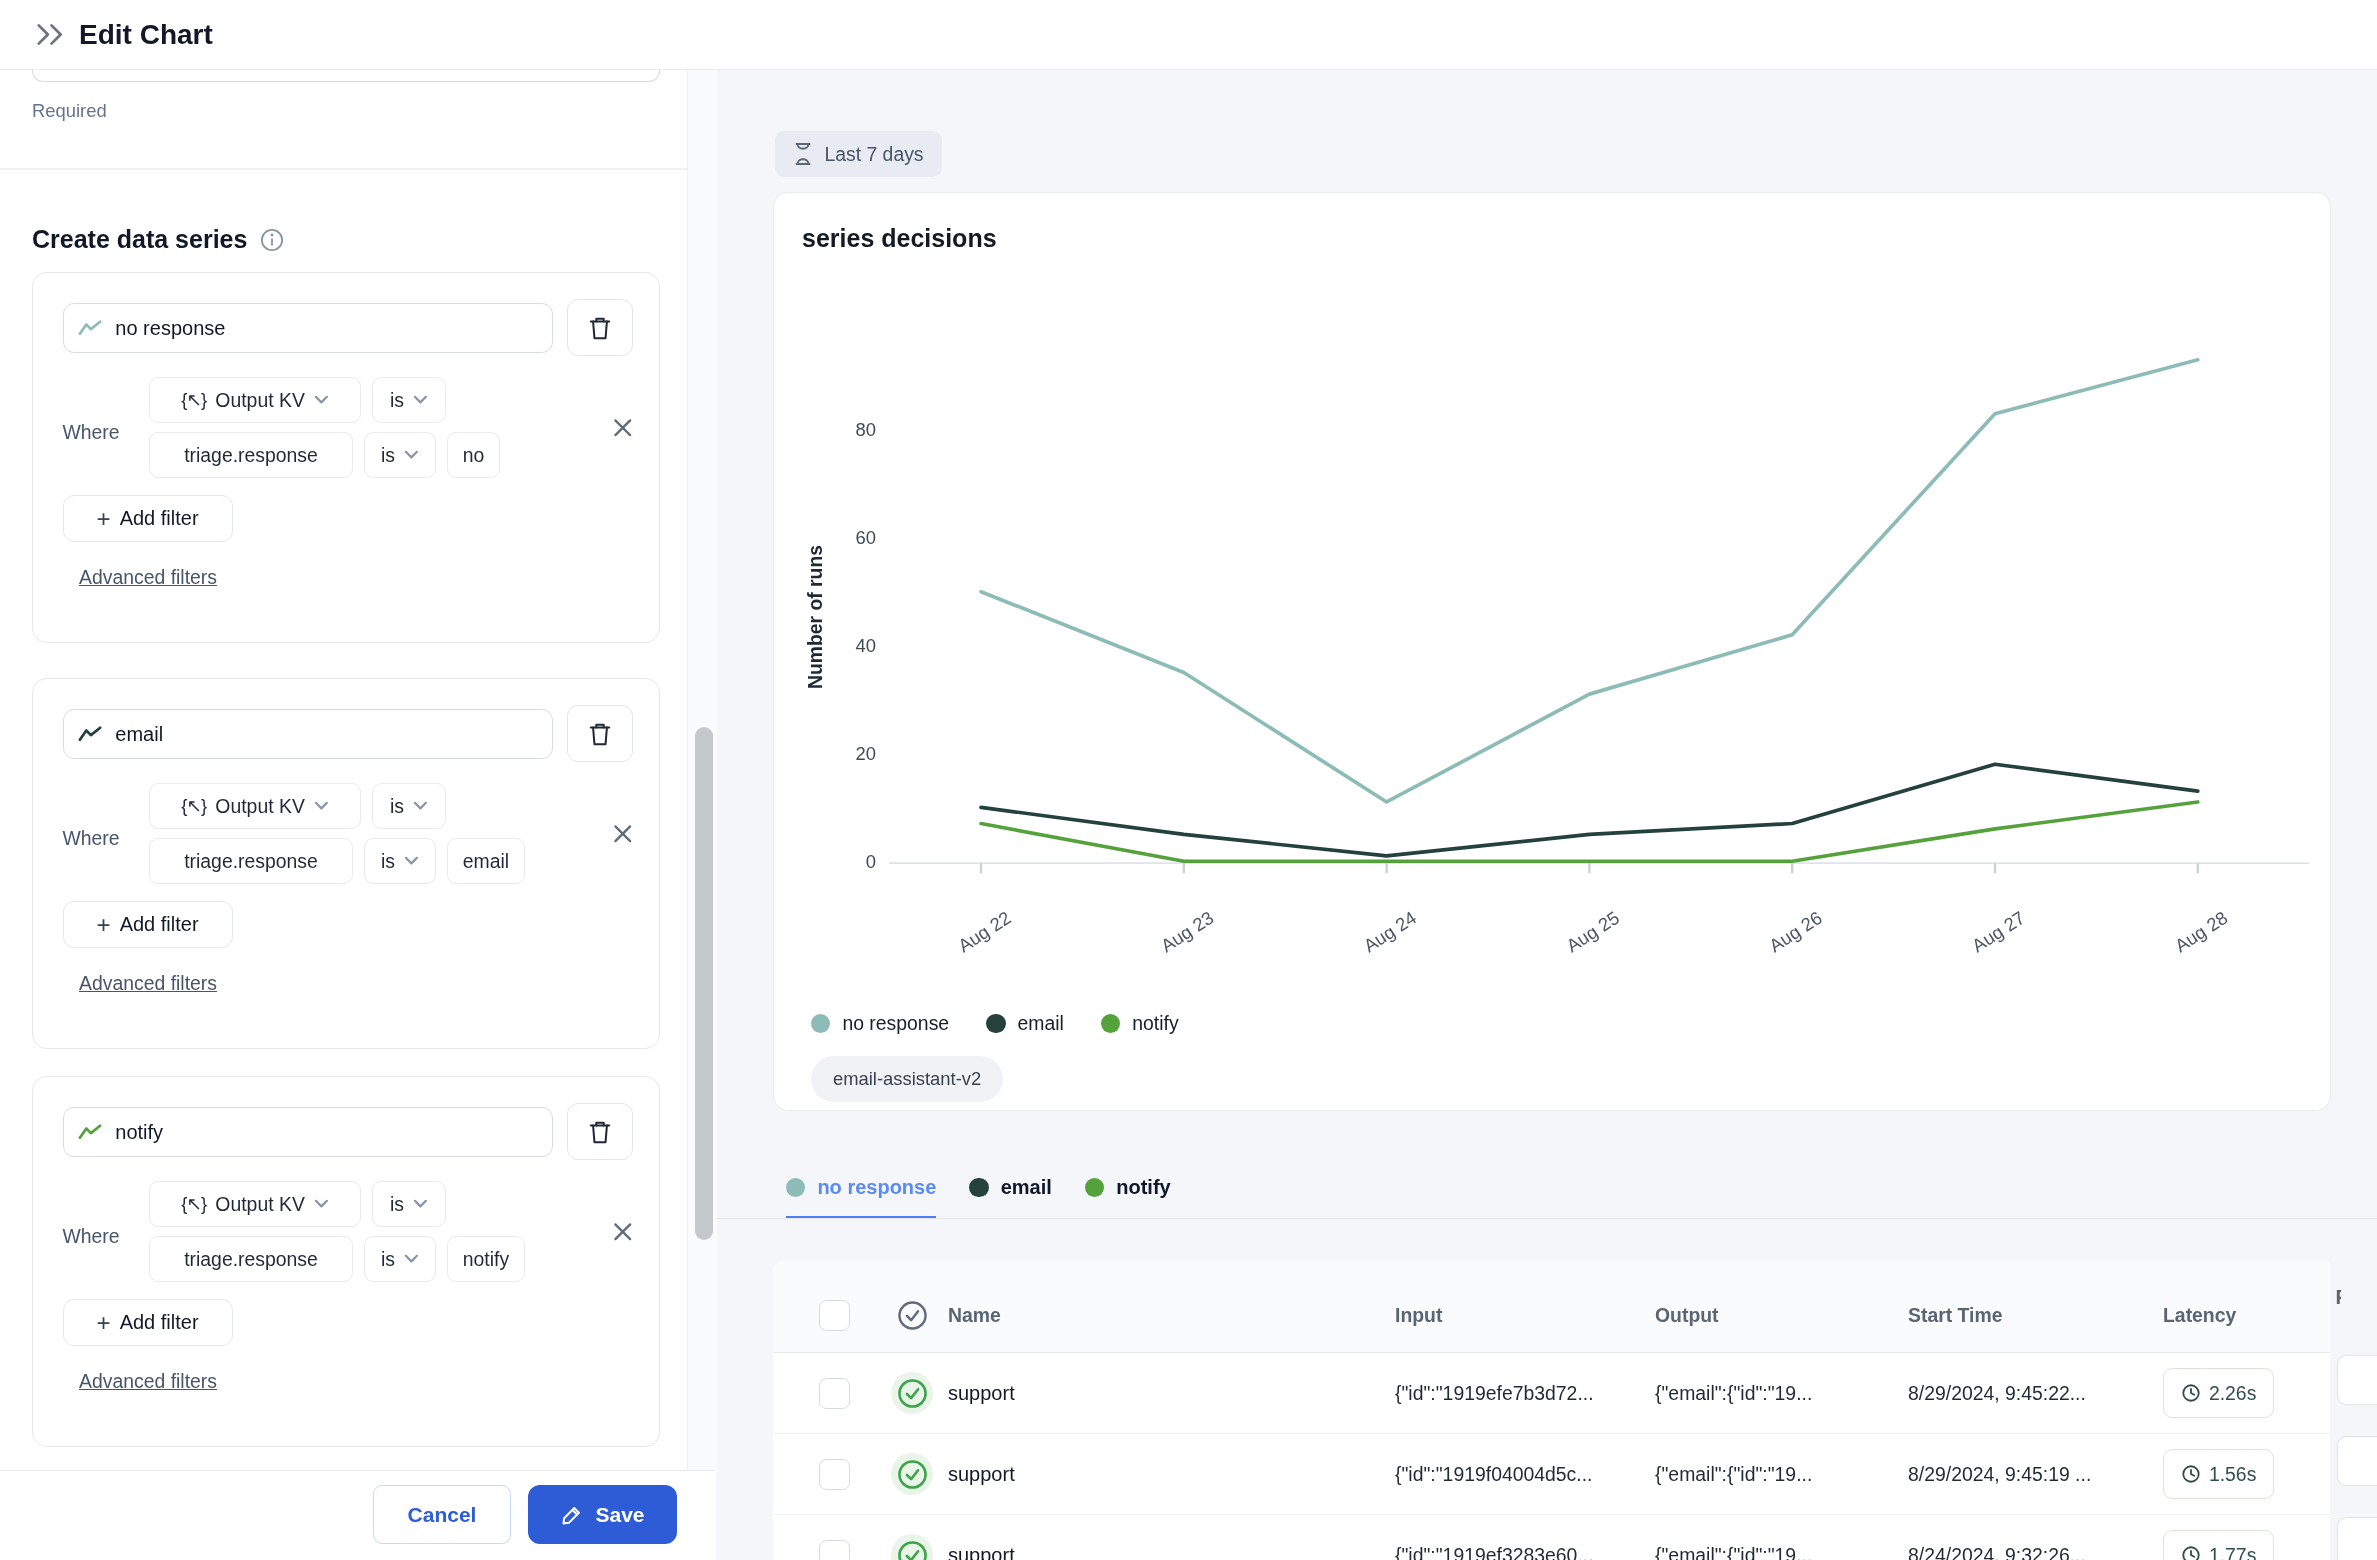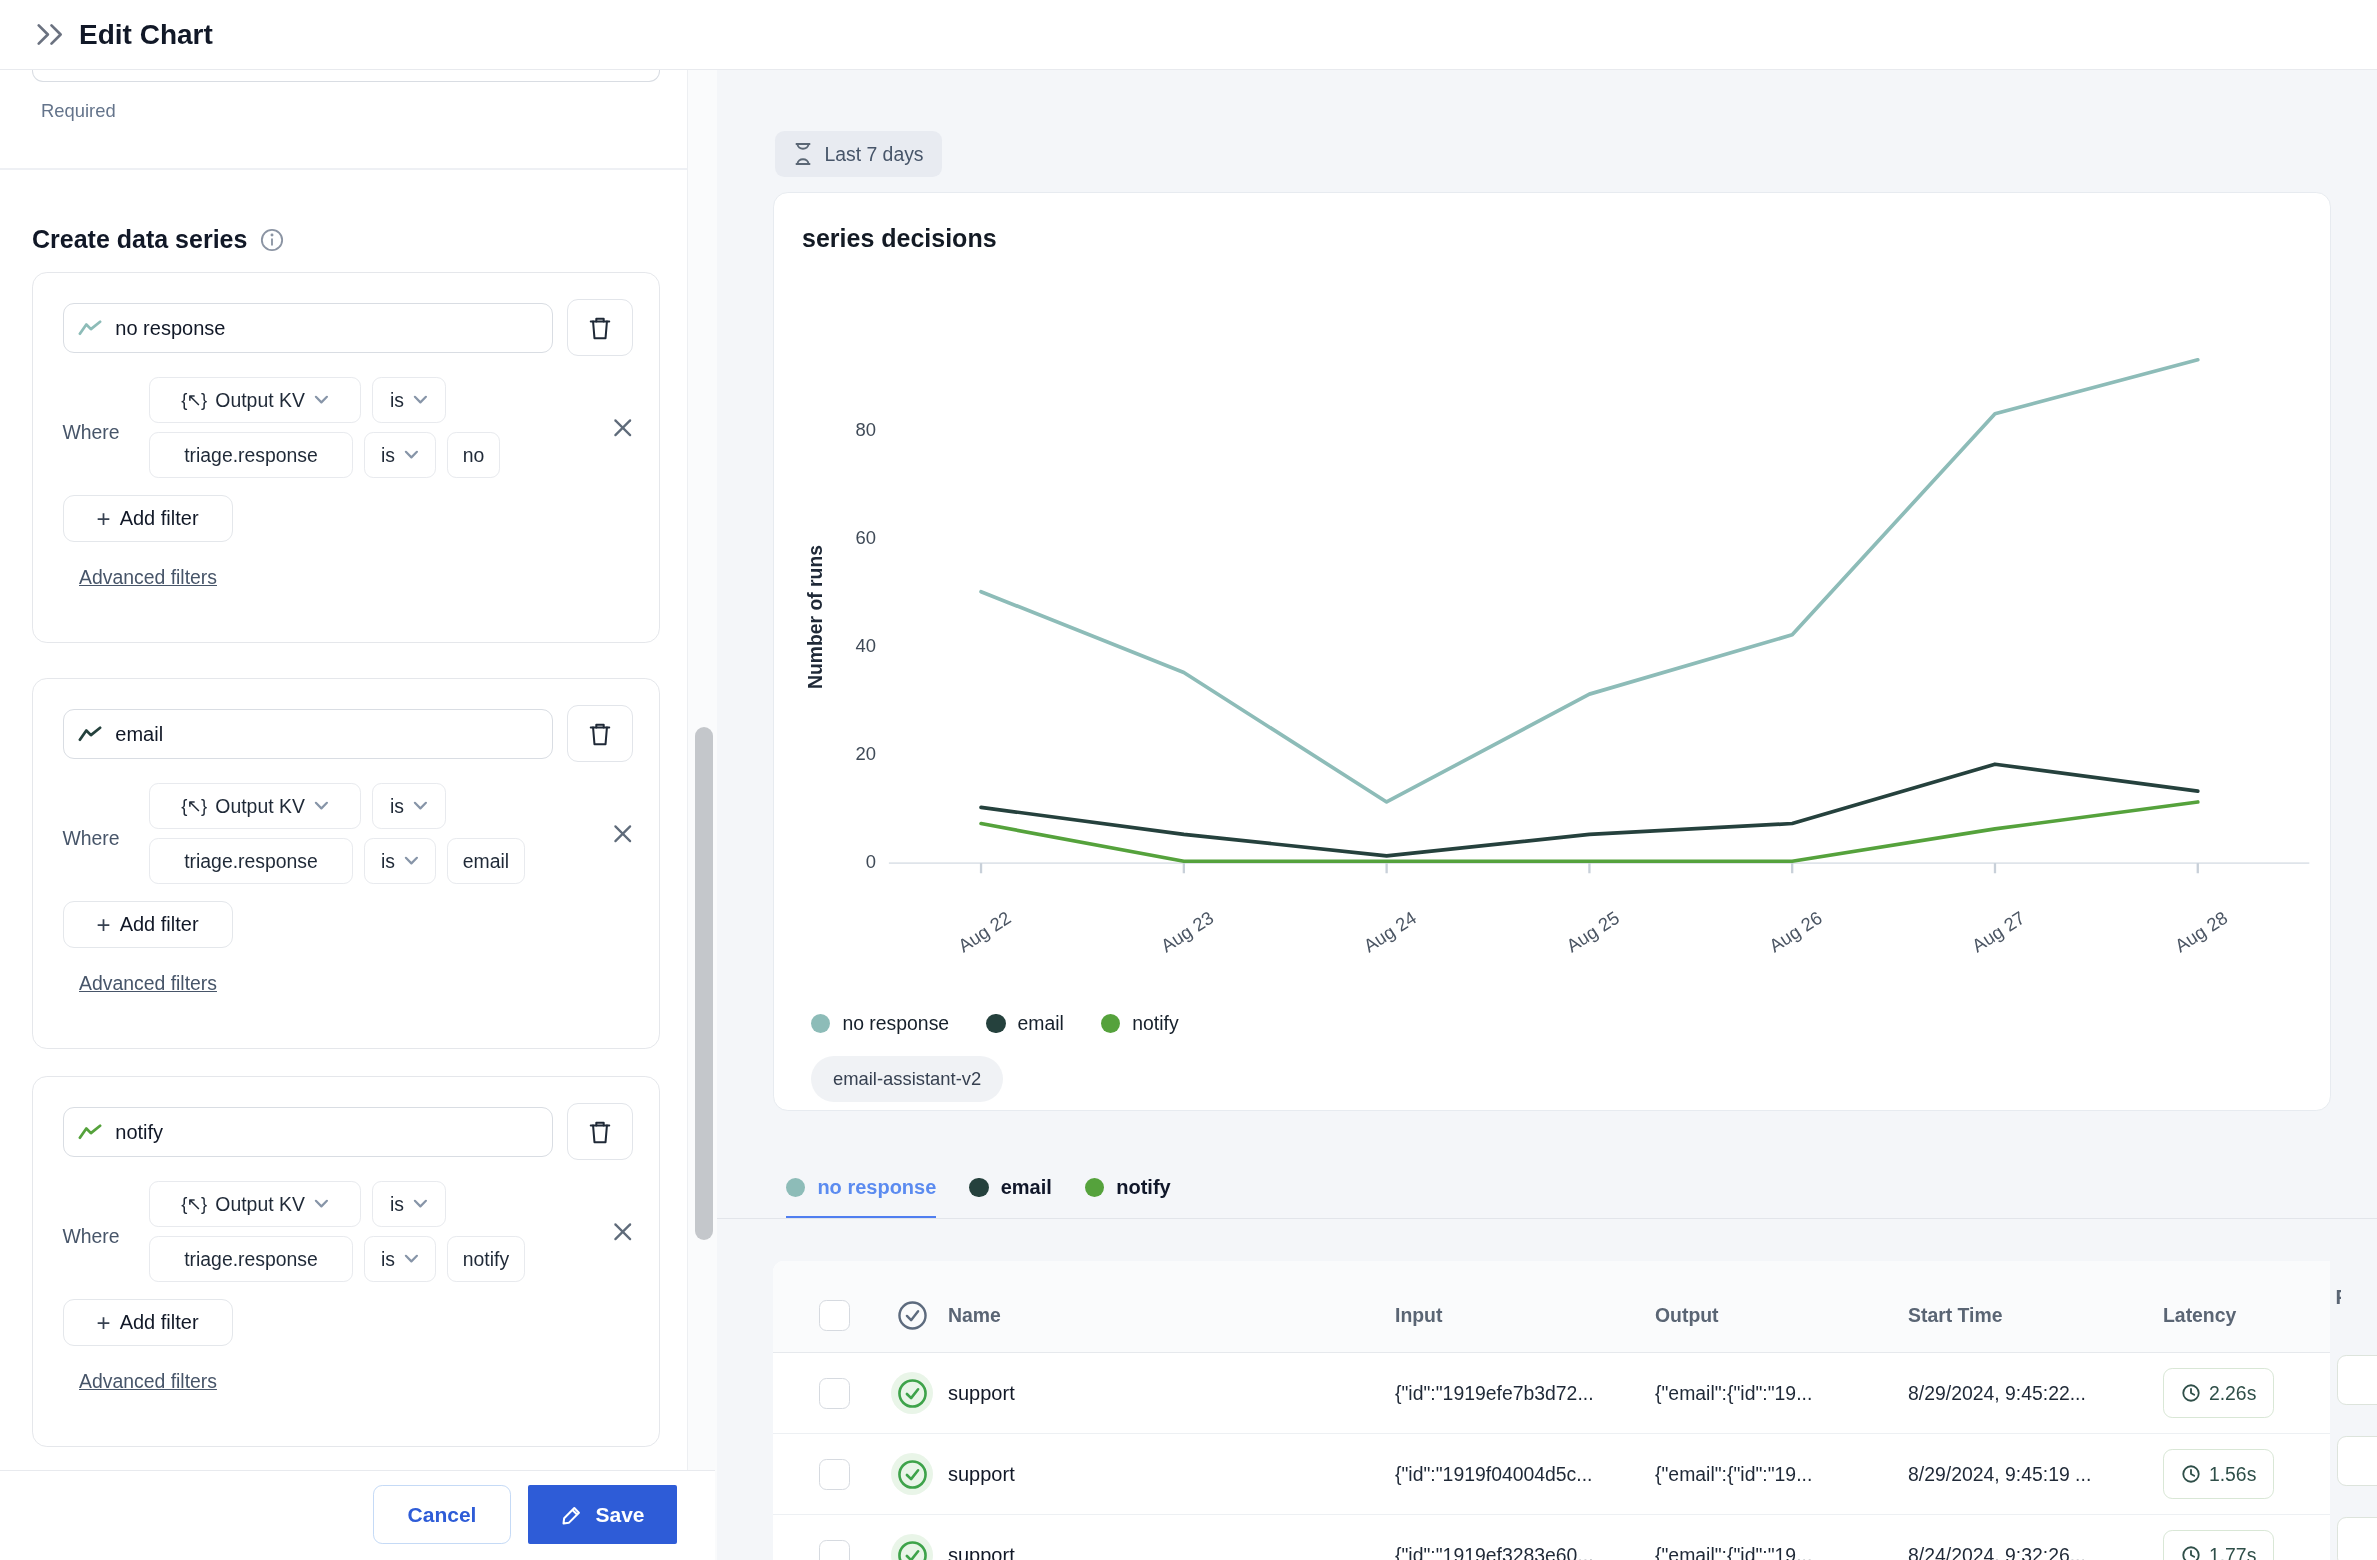--- a/index.html
+++ b/index.html
@@ -12,21 +12,21 @@
     border-bottom:1.8px solid #e8eaee; z-index:5;padding-left:16px; }
   .collapse-icon { position:absolute; left:35px; top:19.4px; width:33px; height:31px; color:#6b7280; cursor:pointer; }
   .topbar-title { position:absolute; left:79px; top:0; height:70px; line-height:70px;
     font-size:28px; font-weight:700; color:#111827; }
 
   
   .left-panel { position:absolute; left:0; top:70px; width:717px; height:1490px; background:#fff;
     border-right:1.8px solid #e5e8ed; }
   .input-cutoff { position:absolute; left:32px; top:0; width:628px; height:12px;
     border:1.8px solid #d9dde3; border-top:none; border-radius:0 0 11px 11px; background:#fff; }
-  .required { position:absolute; left:32px; top:29.5px; font-size:18.4px; color:#64748b;margin-left:9px; }
+  .required { position:absolute; left:32px; top:29.5px; font-size:18.4px; color:#64748b; }
   .lp-divider { position:absolute; left:0; top:98px; width:715px; height:1.8px; background:#eef0f4; }
   .section-head { position:absolute; left:32px; top:155px; display:flex; align-items:center; gap:13px; }
   .section-head h2 { font-size:25px; font-weight:700; color:#111827; }
   .info-icon { width:24px; height:24px; color:#8b94a3; }
 
   .series-card { position:absolute; left:32px; width:628px; height:371px; background:#fff;
     border:1.8px solid #e5e7eb; border-radius:14.8px; }
   .name-input { position:absolute; left:29.5px; top:30px; width:490px; height:50px;
     border:1.8px solid #d9dde3; border-radius:11px; background:#fff; display:flex; align-items:center;
     gap:13px; padding:0 14.8px; }
@@ -52,21 +52,21 @@
     border-left:0.9px solid #edeff2; }
   .scroll-thumb { position:absolute; left:6.5px; top:657px; width:18.4px; height:513px;
     background:#c4c7cb; border-radius:9.2px; cursor:grab; }
 
   .lp-footer { position:absolute; left:0; bottom:0; width:715px; height:90px; background:#fff;
     border-top:1.8px solid #e8eaee;padding-left:46px; }
   .btn-cancel { position:absolute; left:373px; top:14px; width:138px; height:59px; background:#fff;
     border:1.8px solid #c5daf6; border-radius:9.2px; color:#2e5cd7; font-size:21px; font-weight:700;
     display:flex; align-items:center; justify-content:center; cursor:pointer; }
   .btn-save { position:absolute; left:528px; top:14px; width:149px; height:59px; background:#2e5cd7;
-    border:none; border-radius:2px; color:#fff; font-size:21px; font-weight:700;
+    border:none; border-radius:12px; color:#fff; font-size:21px; font-weight:700;
     display:flex; align-items:center; justify-content:center; gap:11px; cursor:pointer; }
 
   
   .right-panel { position:absolute; left:717px; top:70px; width:1661px; height:1490px; background:#f4f6f9; }
   .time-chip { position:absolute; left:58px; top:61px; height:46px; padding:0 18.4px; background:#e8ebf1;
     border-radius:9.2px; display:flex; align-items:center; gap:11px; font-size:19.4px; color:#475569; cursor:pointer; }
   .hourglass { width:20px; height:24px; color:#5b6775; }
 
   .chart-card { position:absolute; left:56px; top:122px; width:1558px; height:919px; background:#fff;
     border:0.9px solid #e7ebf0; border-radius:14.8px; }

